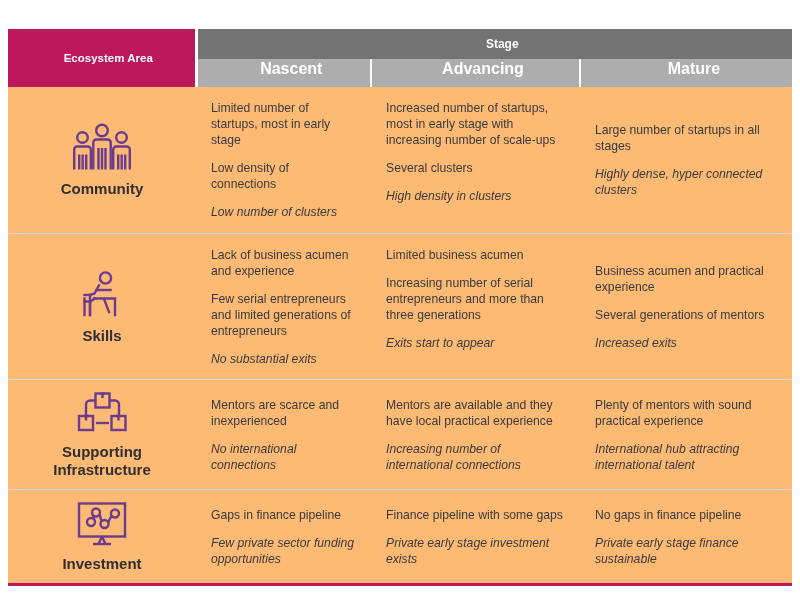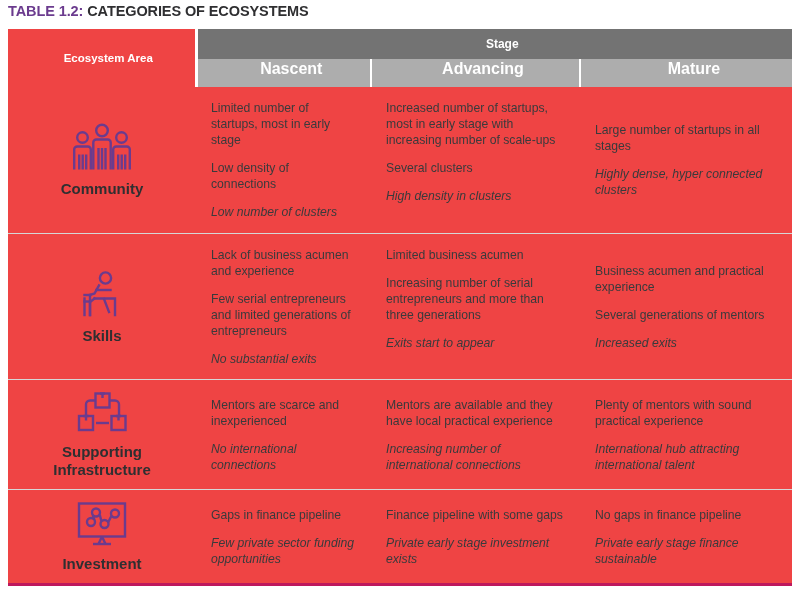--- a/index.html
+++ b/index.html
@@ -46,21 +46,21 @@
   }
 
   
   .col-area     { width: 188px; }
   .col-nascent  { width: 175px; }
   .col-advancing{ width: 209px; }
   .col-mature   { width: 212px; }
 
   
   .hdr-area {
-    background: #ef4444;
+    background: #be185d;
     color: #ffffff;
     font-size: 11.5px;
     font-weight: bold;
     vertical-align: middle;
     padding: 0 0 0 14px;
     border-right: 3px solid #ffffff;
   }
   .hdr-stage {
     background: #737373;
     color: #ffffff;
@@ -79,21 +79,21 @@
     vertical-align: middle;
     border-right: 2px solid #ffffff;
   }
   .hdr-sub.last { border-right: none; }
 
   
   .row-cell {
     vertical-align: top;
     border-bottom: 1px solid #d6d6d6;
     padding: 0;
-    background: #ef4444;
+    background: #fdba74;
   }
   tr.last-row > .row-cell { border-bottom: 3px solid #be185d; }
 
   .area-cell {
     text-align: center;
     vertical-align: middle;
     padding: 10px 6px 10px 6px;
   }
   .area-icon {
     display: block;
@@ -120,23 +120,20 @@
   .bullet:last-child { margin-bottom: 0; font-style: italic; }
 
   
   .v-center { vertical-align: middle; }
 </style>
 </head>
 <body>
 
 <div class="page">
 
-  <div class="table-title">
-    <span class="title-num">TABLE 1.2:</span><span class="title-rest"> CATEGORIES OF ECOSYSTEMS</span>
-  </div>
 
   <table class="tbl">
     <colgroup>
       <col class="col-area">
       <col class="col-nascent">
       <col class="col-advancing">
       <col class="col-mature">
     </colgroup>
 
     <thead>

